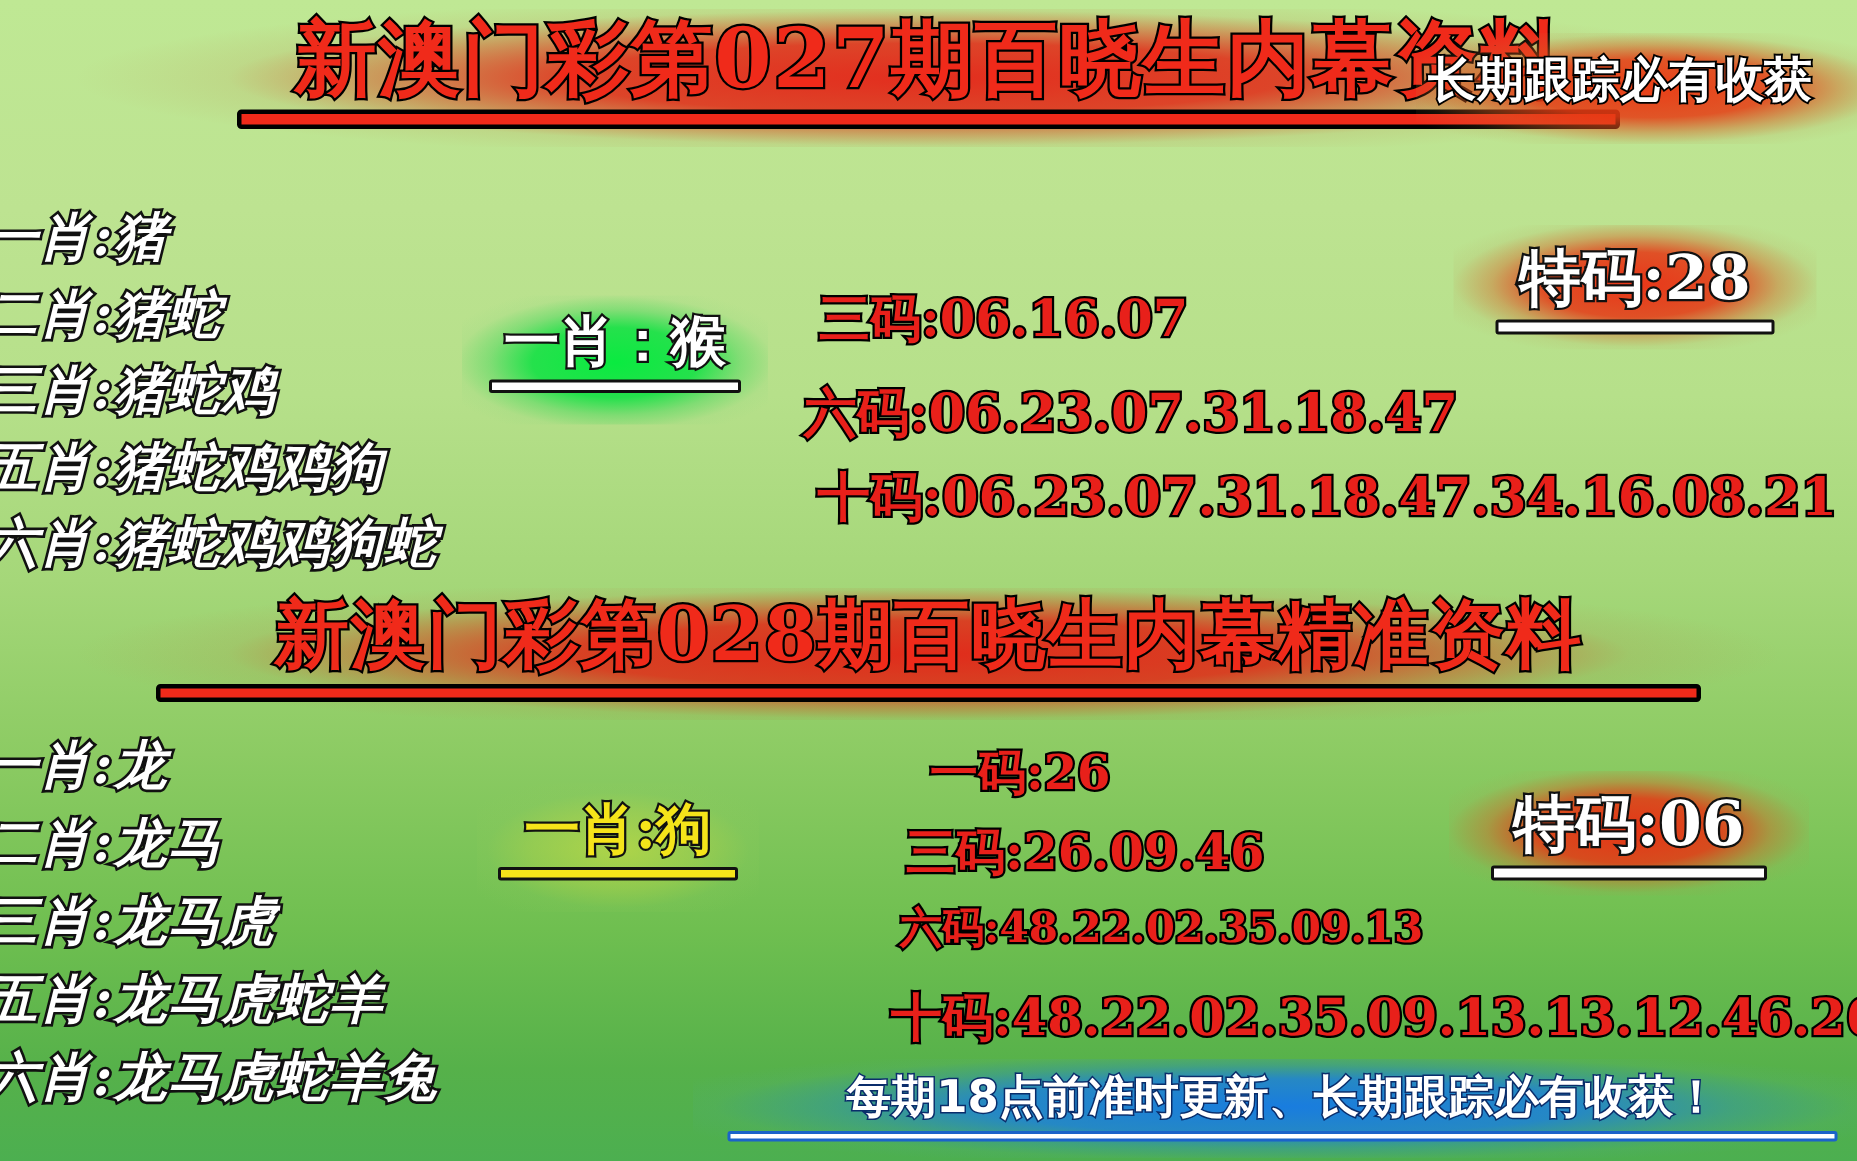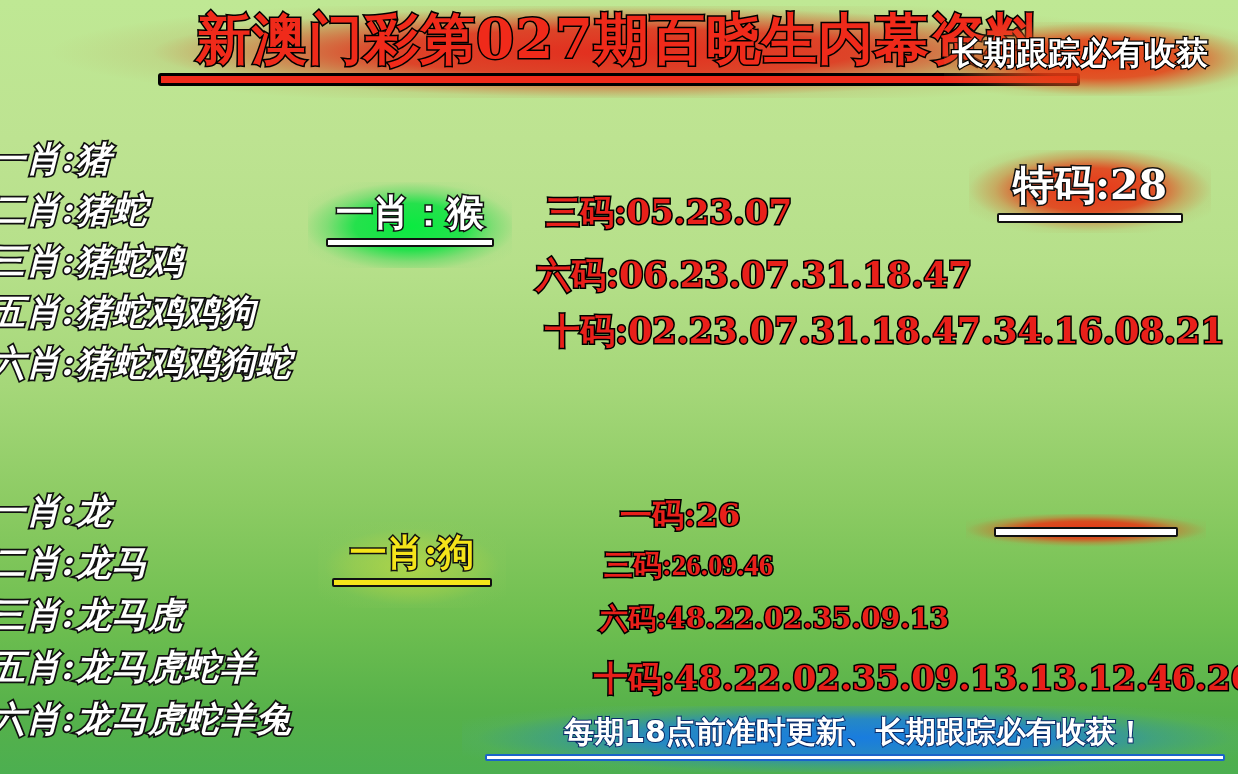--- a/index.html
+++ b/index.html
@@ -150,21 +150,21 @@
   }
   .chip .chip-rule {
     position: relative;
     margin: 2px auto 0;
     height: 9px;
     border-radius: 2px;
     box-sizing: border-box;
   }
 
   
-  #chip-monkey { top: 188px; left: 312px; width: 196px; height: 74px; text-align: center; }
+  #chip-monkey { top: 203px; left: 312px; width: 196px; height: 74px; text-align: center; }
   #chip-monkey .chip-glow {
     position: absolute; inset: -6px -4px;
     background: radial-gradient(ellipse 60% 60% at 50% 52%,
         rgba(0,235,60,0.95) 0%,
         rgba(0,225,60,0.8) 45%,
         rgba(40,215,80,0.38) 68%,
         rgba(120,215,120,0.1) 86%,
         rgba(184,224,138,0) 100%);
   }
   #chip-monkey .chip-text {
@@ -202,21 +202,21 @@
     paint-order: stroke fill;
     white-space: nowrap;
     letter-spacing: 0px;
   }
   #code1-a { top: 138px; left: 562px; font-size: 32px; }
   #code1-b { top: 190px; left: 546px; font-size: 34px; }
   #code1-c { top: 252px; left: 536px; font-size: 35px; }
   #code1-d { top: 308px; left: 545px; font-size: 35px; }
 
   #code2-a { top: 494px; left: 620px; font-size: 32px; }
-  #code2-b { top: 546px; left: 604px; font-size: 29px; font-family: Liberation Serif, serif; }
+  #code2-b { top: 546px; left: 604px; font-size: 33px; }
   #code2-c { top: 600px; left: 600px; font-size: 28px; }
   #code2-d { top: 656px; left: 594px; font-size: 34px; }
 
   
   .special {
     position: absolute;
     text-align: center;
   }
   .special .sp-glow {
     position: absolute;
@@ -319,30 +319,35 @@
     <div class="zrow">五肖:猪蛇鸡鸡狗</div>
     <div class="zrow">六肖:猪蛇鸡鸡狗蛇</div>
   </div>
 
   <div class="chip" id="chip-monkey">
     <div class="chip-glow"></div>
     <div class="chip-text">一肖：猴</div>
     <div class="chip-rule"></div>
   </div>
 
-  <div class="code-line" id="code1-b">三码:05.23.07</div>
+  <div class="code-line" id="code1-b">三码:06.16.07</div>
   <div class="code-line" id="code1-c">六码:06.23.07.31.18.47</div>
-  <div class="code-line" id="code1-d">十码:02.23.07.31.18.47.34.16.08.21</div>
+  <div class="code-line" id="code1-d">十码:06.23.07.31.18.47.34.16.08.21</div>
 
   <div class="special" id="special-027">
     <div class="sp-glow"></div>
     <div class="sp-text">特码:28</div>
     <div class="sp-rule"></div>
   </div>
 
+  <div class="title-band" id="title-028-band">
+    <div class="title-glow"></div>
+    <div class="title-text">新澳门彩第028期百晓生内幕精准资料</div>
+    <div class="title-rule"></div>
+  </div>
 
   <div class="zodiac-list" id="zodiac-bottom">
     <div class="zrow">一肖:龙</div>
     <div class="zrow">二肖:龙马</div>
     <div class="zrow">三肖:龙马虎</div>
     <div class="zrow">五肖:龙马虎蛇羊</div>
     <div class="zrow">六肖:龙马虎蛇羊兔</div>
   </div>
 
   <div class="chip" id="chip-dog">
@@ -351,20 +356,21 @@
     <div class="chip-rule"></div>
   </div>
 
   <div class="code-line" id="code2-a">一码:26</div>
   <div class="code-line" id="code2-b">三码:26.09.46</div>
   <div class="code-line" id="code2-c">六码:48.22.02.35.09.13</div>
   <div class="code-line" id="code2-d">十码:48.22.02.35.09.13.13.12.46.26.03</div>
 
   <div class="special" id="special-028">
     <div class="sp-glow"></div>
+    <div class="sp-text">特码:06</div>
     <div class="sp-rule"></div>
   </div>
 
   <div id="footer">
     <div class="ft-glow"></div>
     <div class="ft-text">每期18点前准时更新、长期跟踪必有收获！</div>
     <div class="ft-rule"></div>
   </div>
 
 </div>

